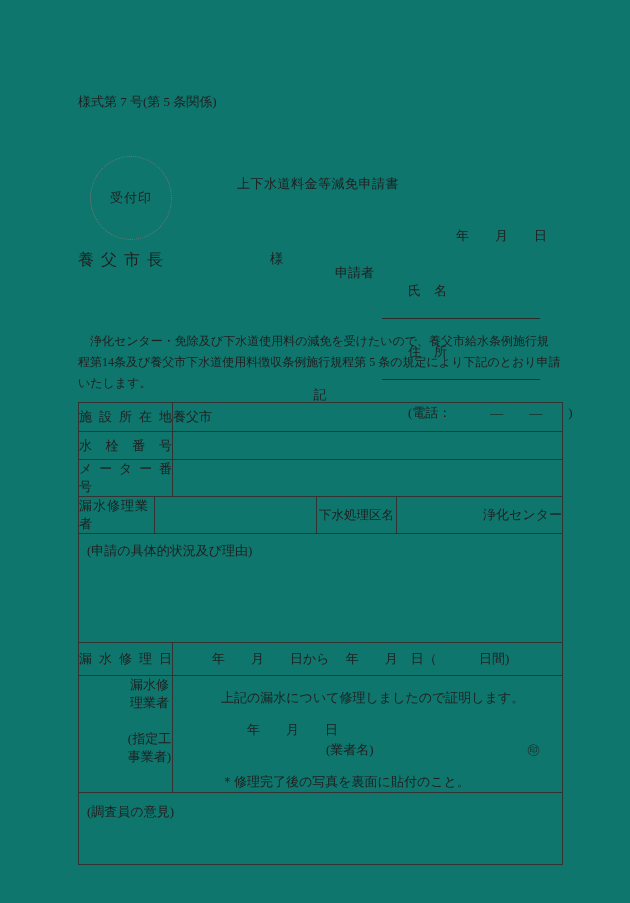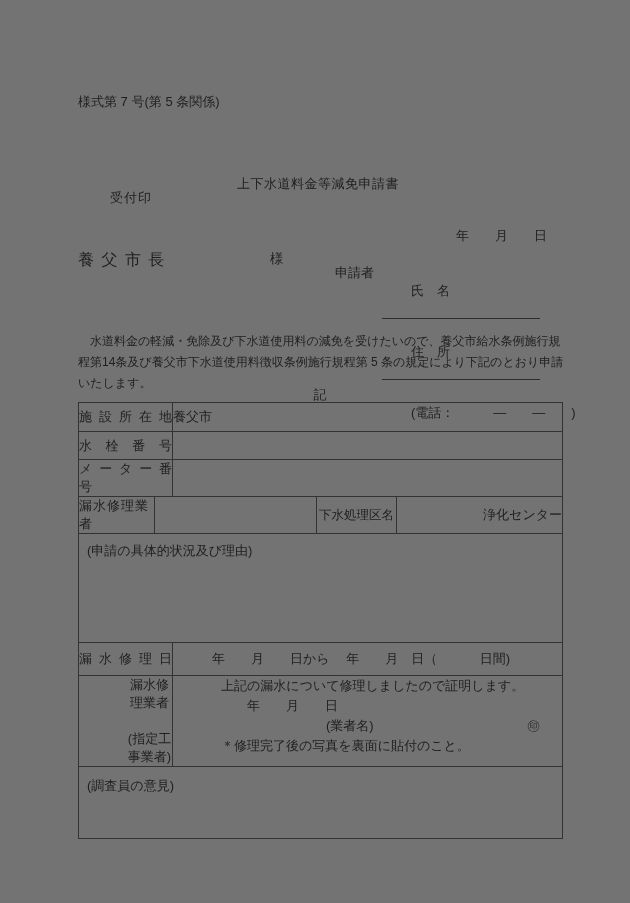--- a/index.html
+++ b/index.html
@@ -1,22 +1,22 @@
 <!DOCTYPE html>
 <html><head>
 <meta charset="utf-8">
 <style>
   html, body { margin: 0; padding: 0; background: #fbfbfb; }
   .page {
     position: relative;
     width: 630px;
     height: 903px;
-    background: #737373;
+    background: #0f766e;
     color: #1f1f1f;
-    font-family: Liberation Sans, sans-serif;
+    font-family: Liberation Serif, serif;
     font-size: 12.5px;
     overflow: hidden;
   }
   .abs { position: absolute; }
   .form-number { left: 78px; top: 93px; font-size: 13px; }
   .stamp-circle {
     left: 90px; top: 156px; width: 80px; height: 82px;
     border: 1.5px dotted #777; border-radius: 50%;
     display: flex; align-items: center; justify-content: center;
     font-size: 13px; letter-spacing: 1px;
@@ -50,21 +50,21 @@
   tr.r5 td { height: 92px; vertical-align: top; padding: 8px; margin-left: 24px; }
   tr.r6 td { height: 32px; }
   tr.r7 td { height: 84px; vertical-align: top; padding-left: 48px; }
   tr.r8 td { height: 51px; vertical-align: top; padding: 10px 8px; margin-left: 25px; }
   td.div-label { padding-left: 5px; letter-spacing: 1px; }
   td.center-label { text-align: center; font-size: 12.5px; }
   td.right-val { text-align: right; padding-right: 10px; }
   td.contractor-label { text-align: center; padding-top: 12px; }
   td.contractor-label .lab2 { margin-top: 18px; }
   td.contractor-body { padding: 7px 8px 0 8px; }
-  .cline { line-height: 20px; white-space: pre; }
+  .cline { line-height: 20px; white-space: pre; margin-top: 12px; }
   .name-line { display: flex; align-items: center; height: 20px; }
   .name-line .contractor-name { margin-left: 105px; white-space: pre; }
   .name-line .seal { margin-left: auto; margin-right: 22px; font-size: 13px; }
 </style>
 </head>
 <body>
 
 <div class="page">
 
   <div class="abs form-number">様式第 7 号(第 5 条関係)</div>
@@ -89,21 +89,21 @@
       <div class="field underlined">
         <span>住　所</span>
       </div>
       <div class="field">
         <span>(電話：　　　―　　―　　)</span>
       </div>
     </div>
   </div>
 
   <div class="abs body-par">
-    <div class="bline">　水道料金の軽減・免除及び下水道使用料の減免を受けたいので、養父市給水条例施行規</div>
+    <div class="bline">　浄化センター・免除及び下水道使用料の減免を受けたいので、養父市給水条例施行規</div>
     <div class="bline">程第14条及び養父市下水道使用料徴収条例施行規程第 5 条の規定により下記のとおり申請</div>
     <div class="bline">いたします。</div>
   </div>
 
   <div class="abs record-mark">記</div>
 
   <table class="form-table">
     <colgroup>
       <col style="width:76px">
         <col style="width:18px">

